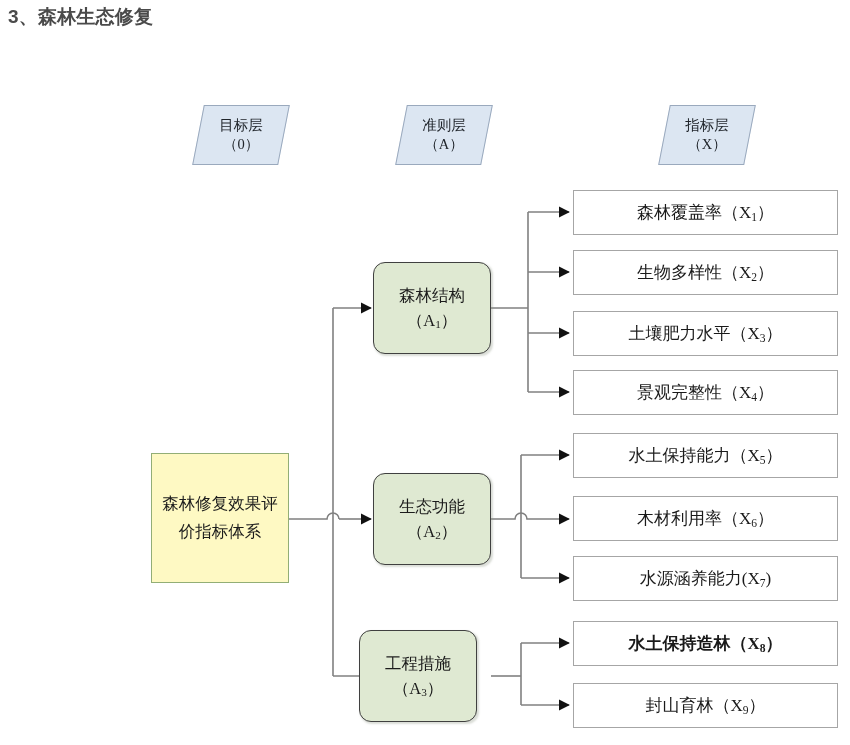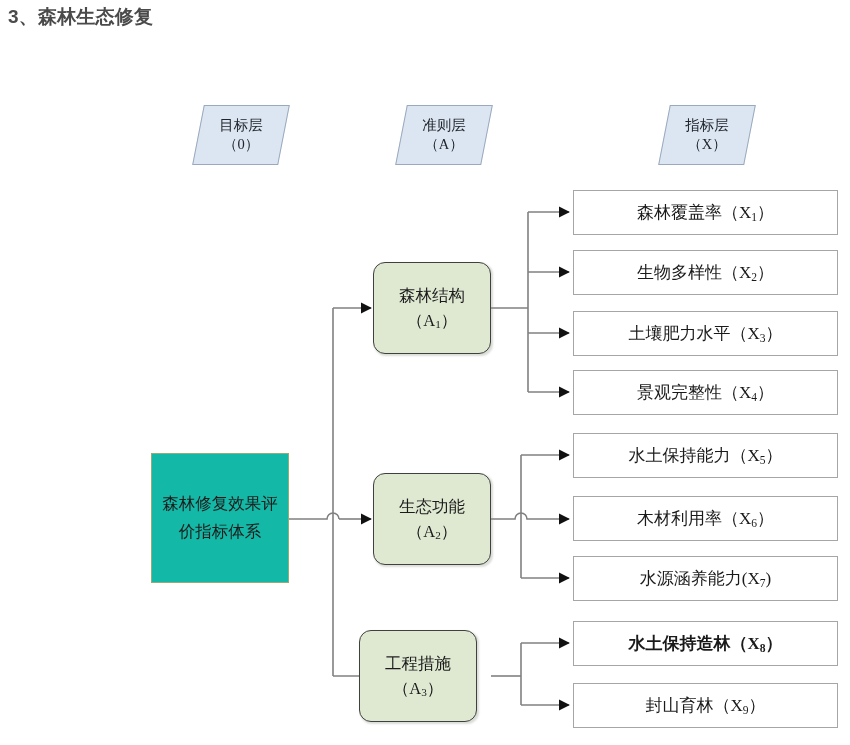--- a/index.html
+++ b/index.html
@@ -56,21 +56,21 @@
     justify-content: center;
     font-size: 14.5px;
     line-height: 19px;
     color: #20252b;
     white-space: nowrap;
   }
 
   
   .goal-box {
     position: absolute;
-    background: #14b8a6;
+    background: #fef9c3;
     border: 1px solid #92ae76;
     box-sizing: border-box;
     display: flex;
     align-items: center;
     justify-content: center;
     text-align: center;
     font-size: 16.5px;
     line-height: 28px;
     color: #1c1c1c;
     padding: 0 10px;

